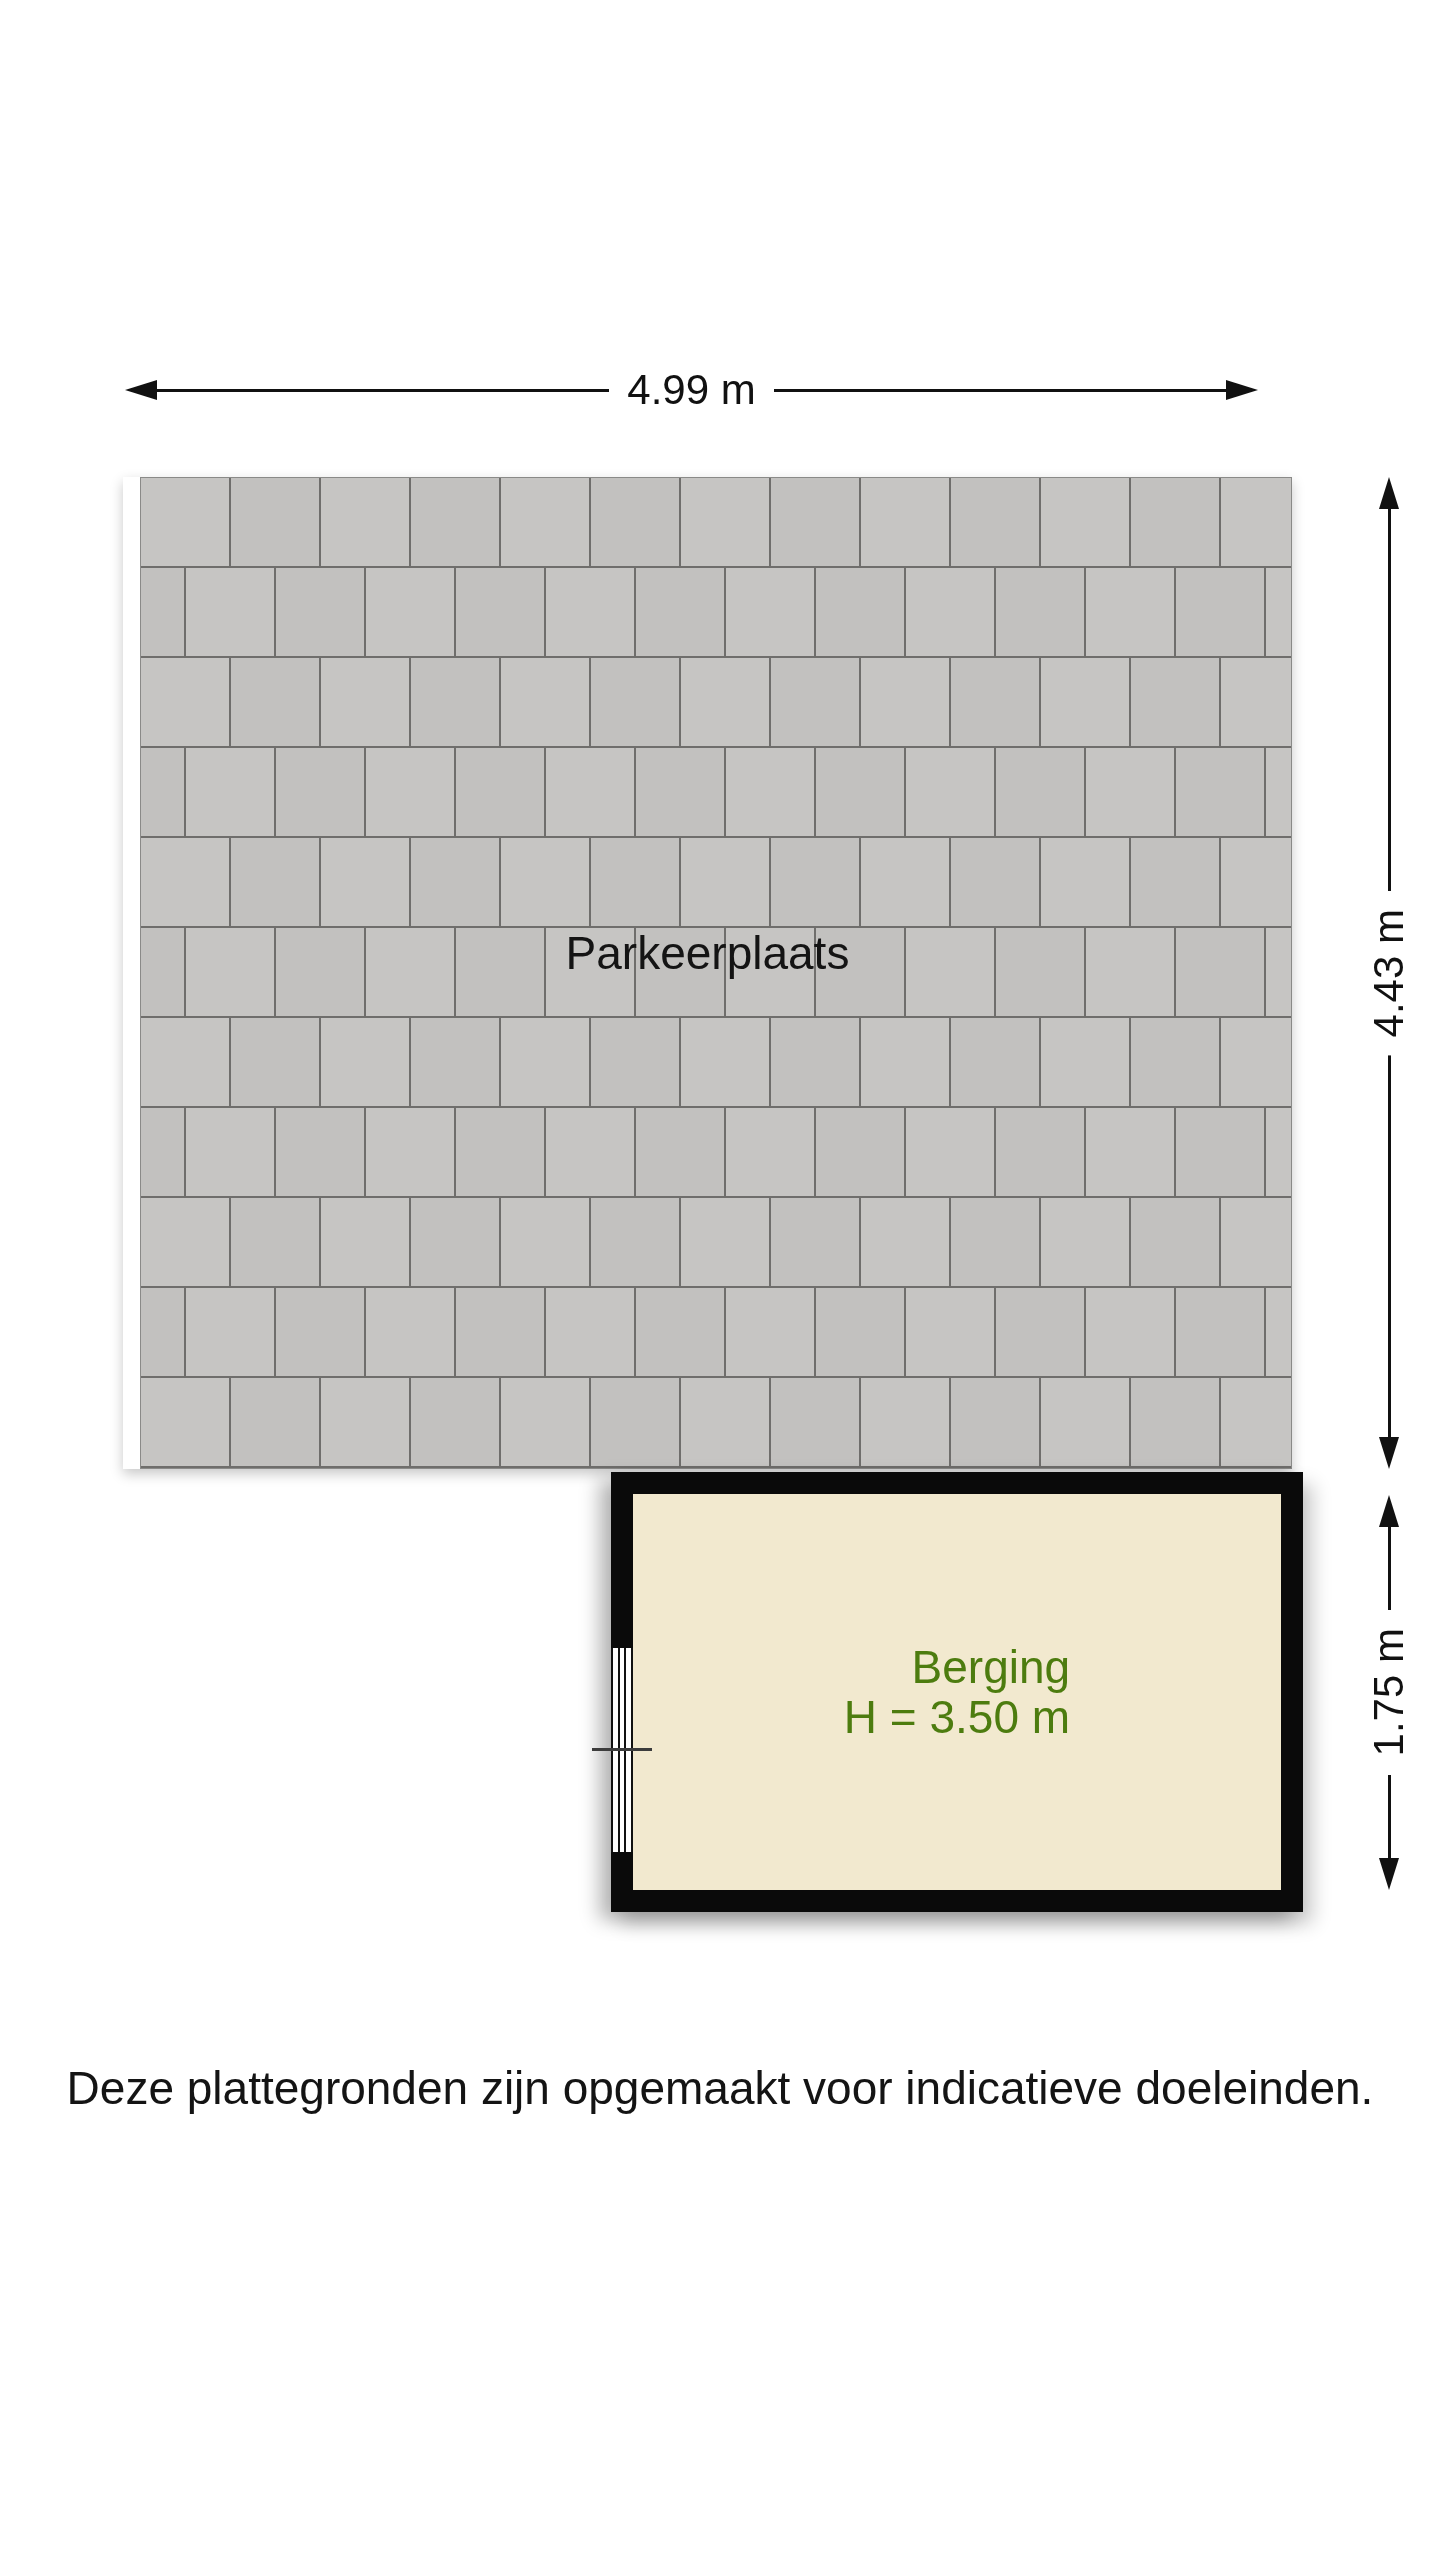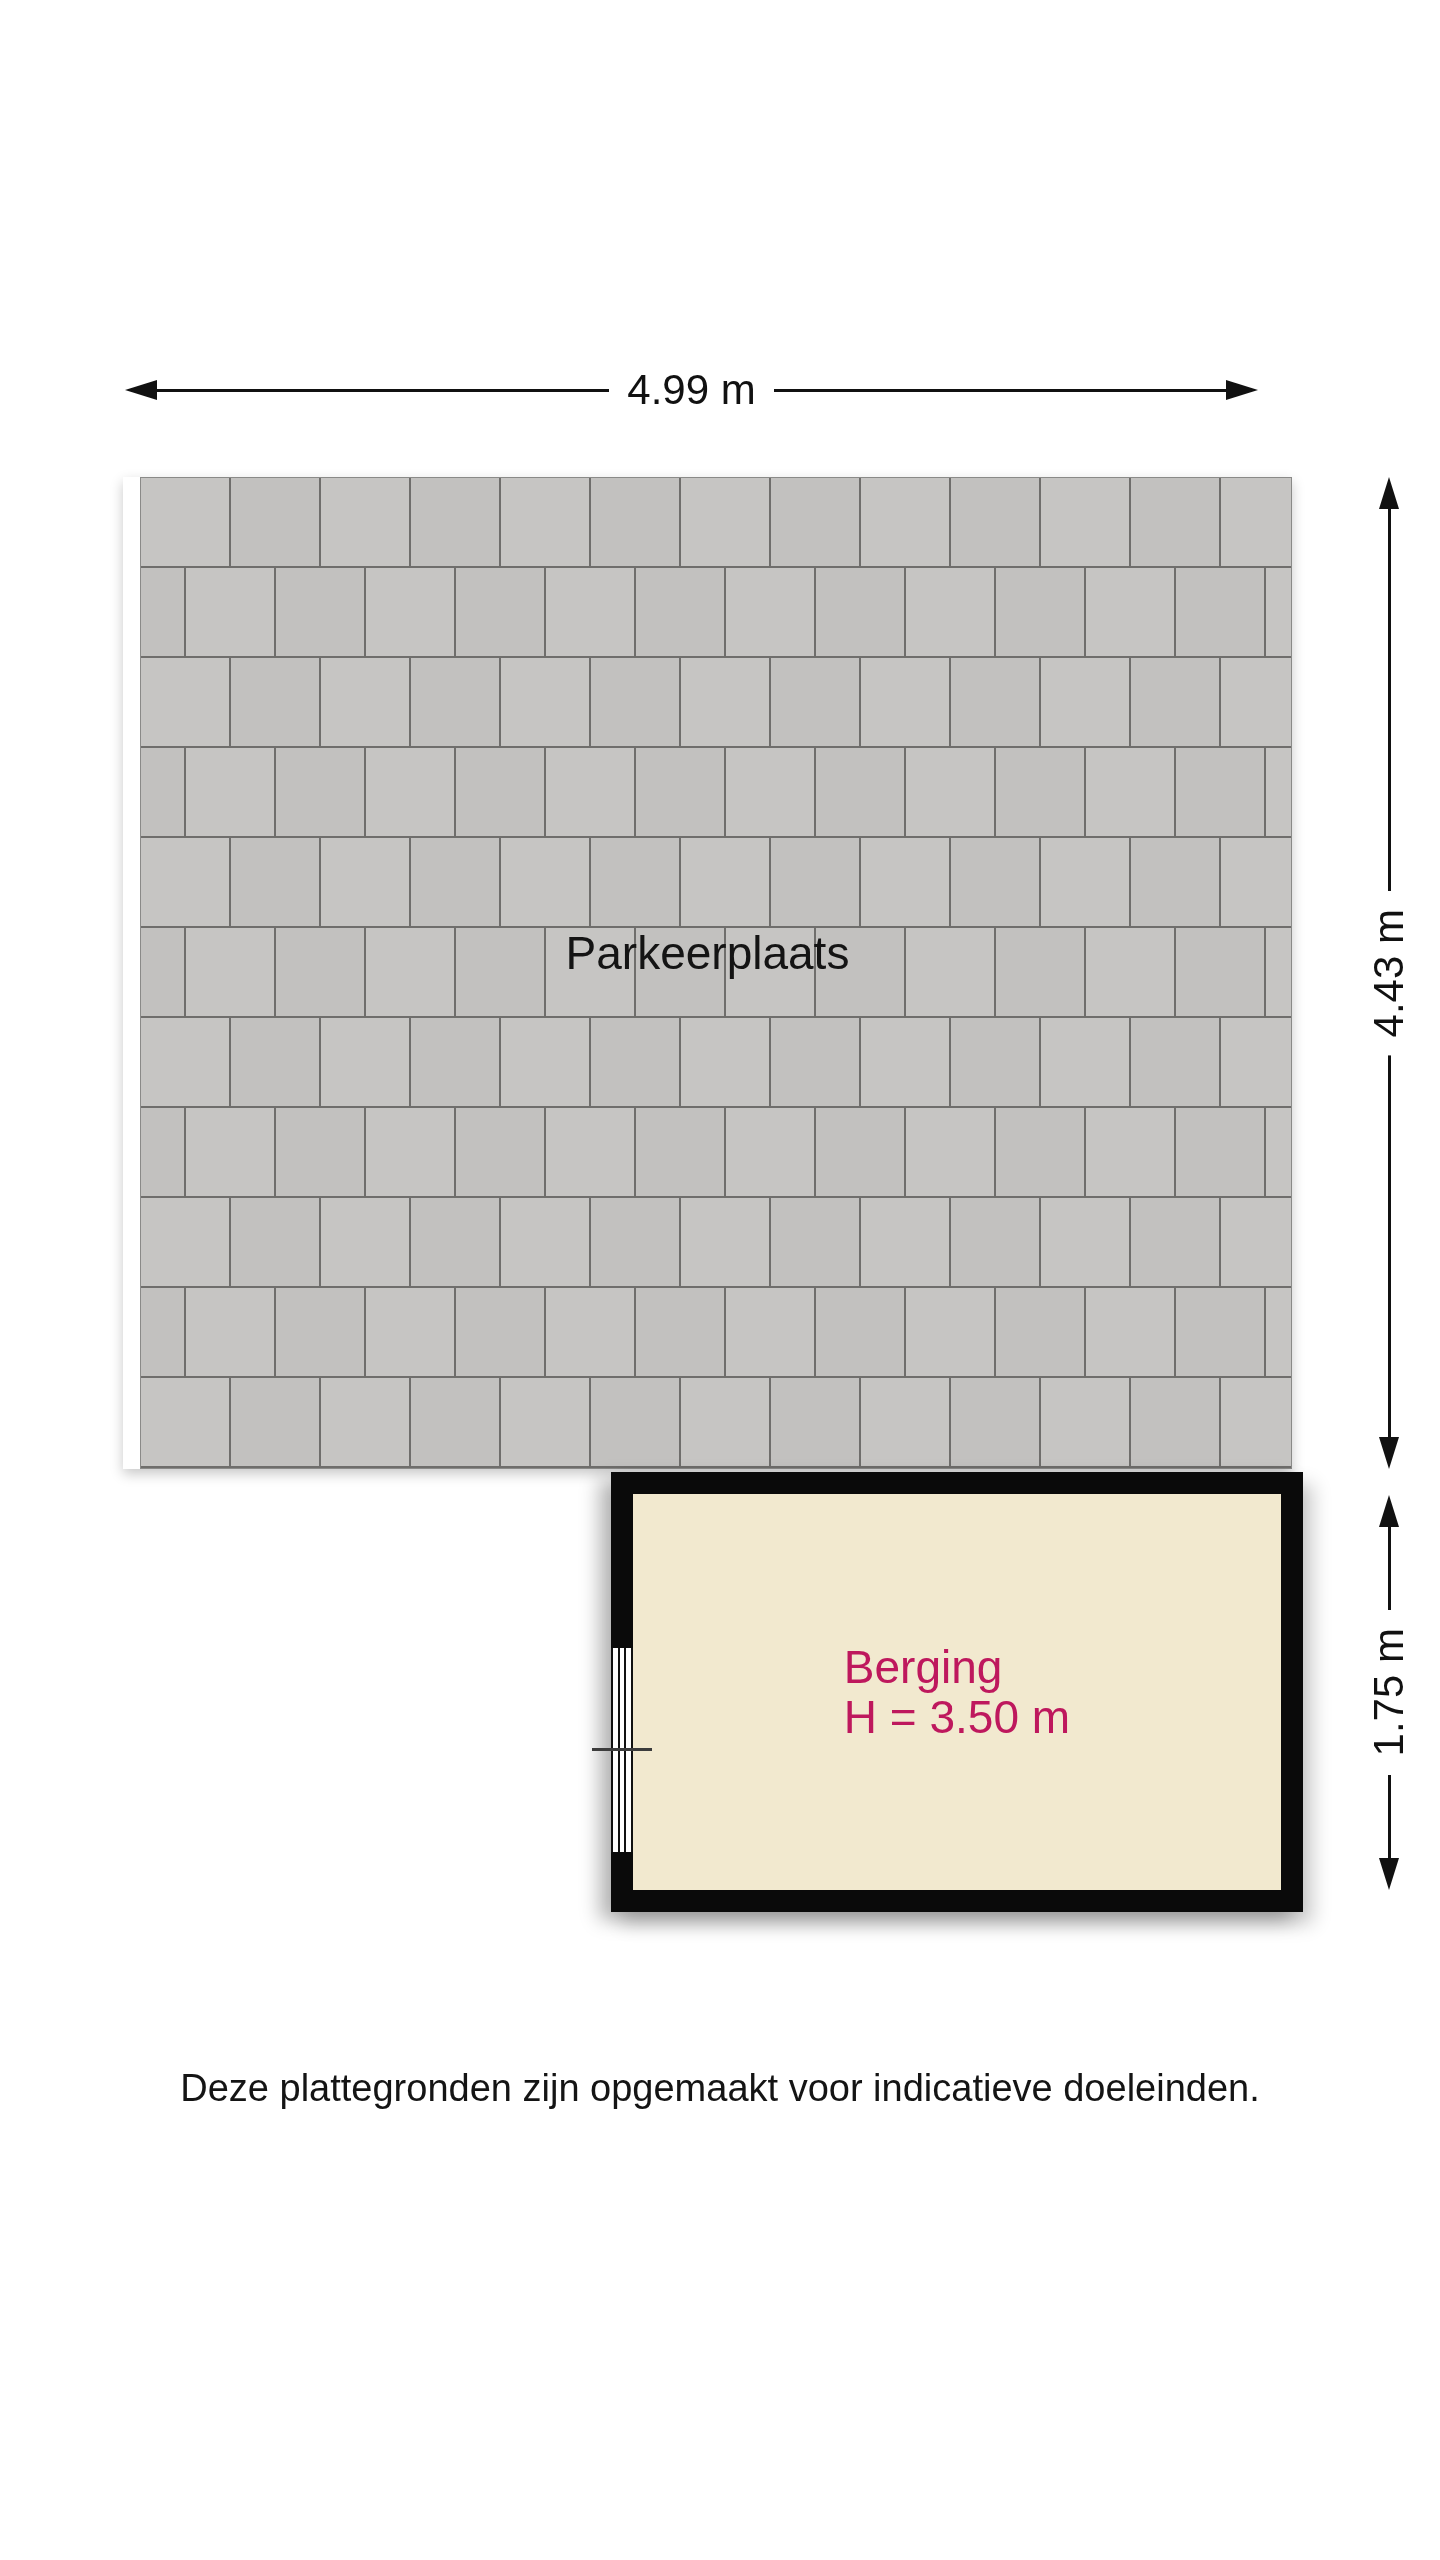--- a/index.html
+++ b/index.html
@@ -90,24 +90,24 @@
     left: 22px;
     top: 22px;
     right: 22px;
     bottom: 22px;
     background: #f2e9cf;
     display: flex;
     align-items: center;
     justify-content: center;
   }
   .storage-text {
-    text-align: left;
+    text-align: right;
     font-size: 46px;
     line-height: 50px;
-    color: #be185d;
+    color: #4d7c0f;
     white-space: nowrap;
   }
   .window-symbol {
     position: absolute;
     left: 0;
     top: 176px;
     width: 22px;
     height: 204px;
     background: linear-gradient(to right,
       #111 0 2px, #ffffff 2px 7px,
@@ -124,21 +124,21 @@
     background: #3c3c3c;
   }
 
   
   .disclaimer {
     position: absolute;
     left: 0;
     right: 0;
     top: 2062px;
     text-align: center;
-    font-size: 38px;
+    font-size: 46px;
     line-height: 52px;
     color: #141414;
   }
 </style>
 </head>
 <body>
 
 <div class="canvas">
 
   <div class="dim-h" style="left:125px; top:368px; width:1133px;">

